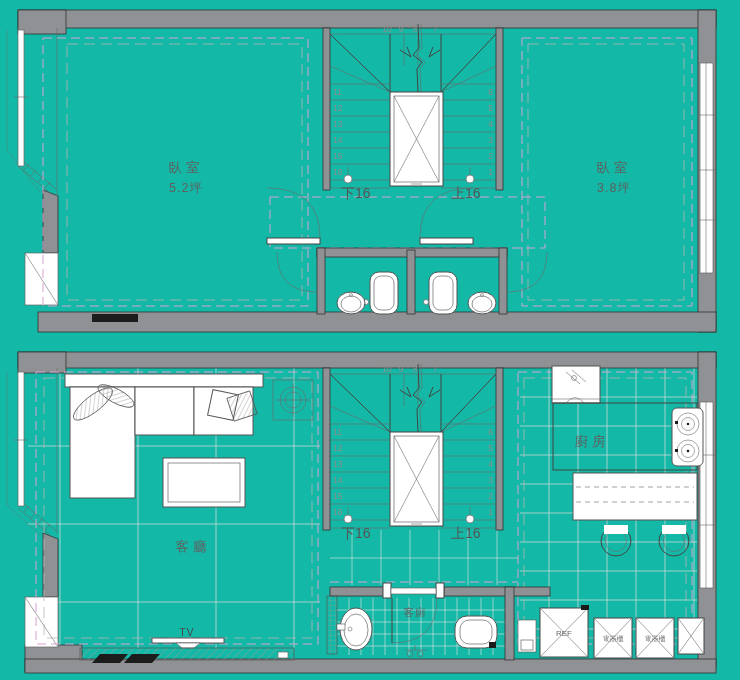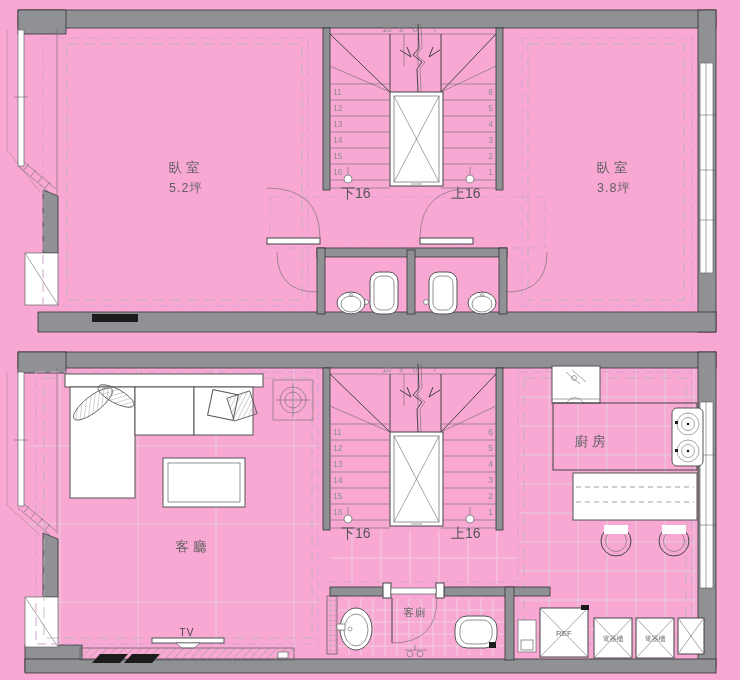--- a/index.html
+++ b/index.html
@@ -1,17 +1,17 @@
 <!DOCTYPE html>
 <html><head>
 <meta charset="utf-8">
 <title>Floor Plan</title>
 <style>
   html,body{margin:0;padding:0;background:#fff;}
-  .plan-wrap{width:740px;height:680px;position:relative;background:#f9a8d4;
+  .plan-wrap{width:740px;height:680px;position:relative;background:#14b8a6;
     font-family:"Liberation Sans","DejaVu Sans",sans-serif;}
   svg{display:block;}
   .wall{fill:#8f9194;stroke:#333;stroke-width:0.8;}
   .blackf{fill:#1c1c1c;stroke:none;}
   .ln{fill:none;stroke:#444;stroke-width:1;}
   .lnthin{fill:none;stroke:#6a6a6a;stroke-width:0.6;}
   .white{fill:#fff;stroke:#444;stroke-width:1;}
   .whitethin{fill:#fff;stroke:#666;stroke-width:0.7;}
   .fix{fill:#fff;stroke:#555;stroke-width:1;}
   .pink{fill:none;stroke:#d5a3d1;stroke-width:1;stroke-dasharray:9 5;}

